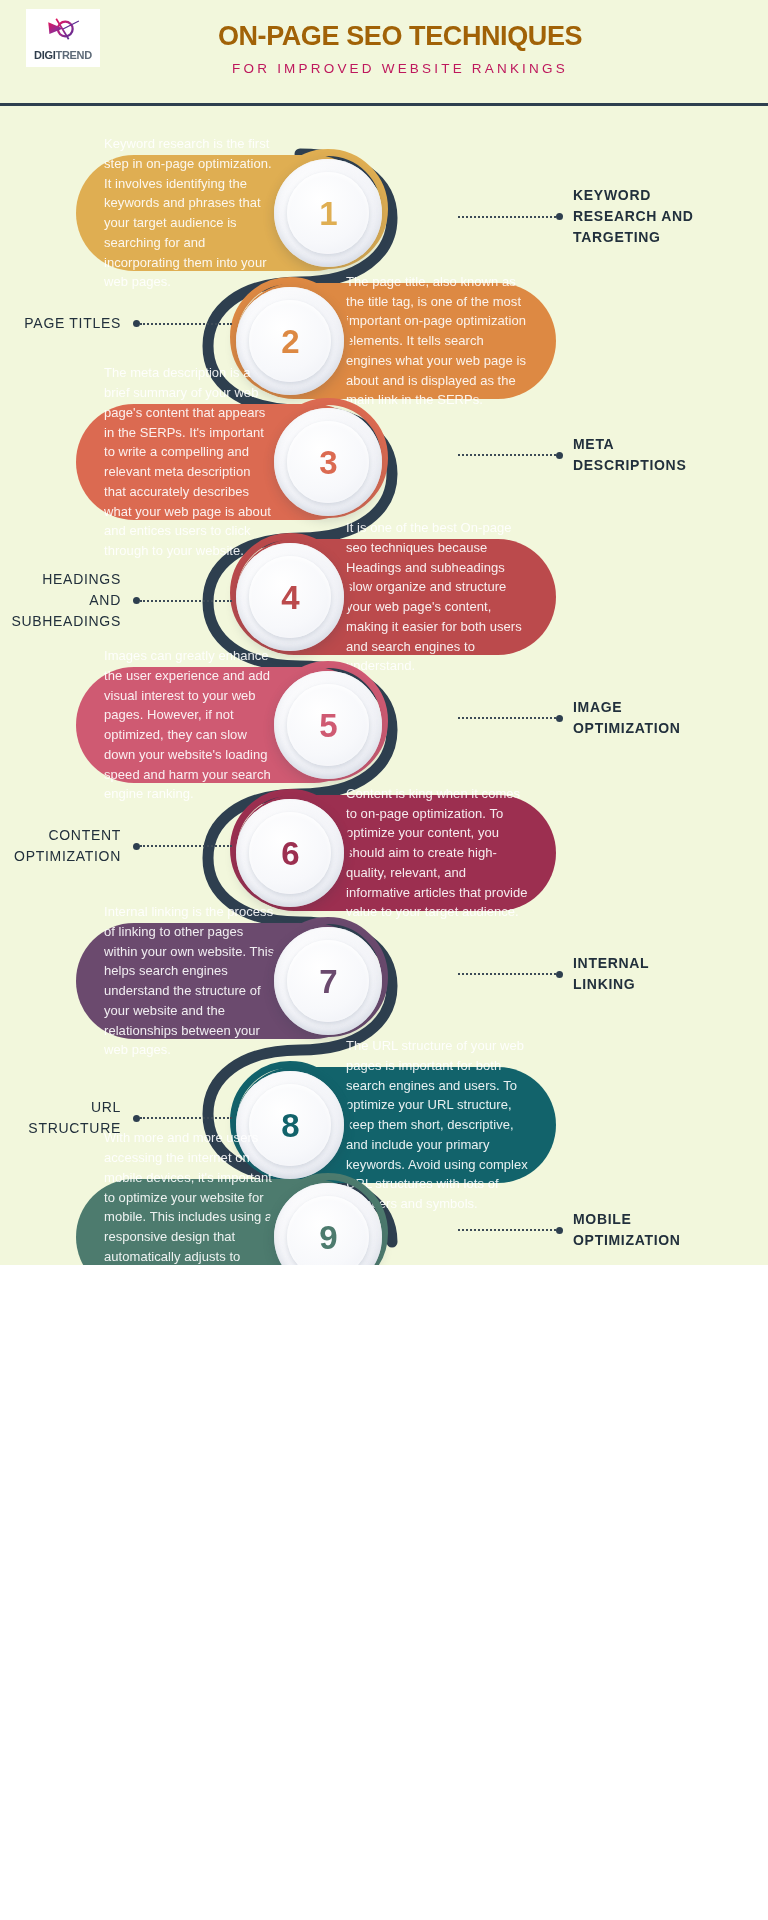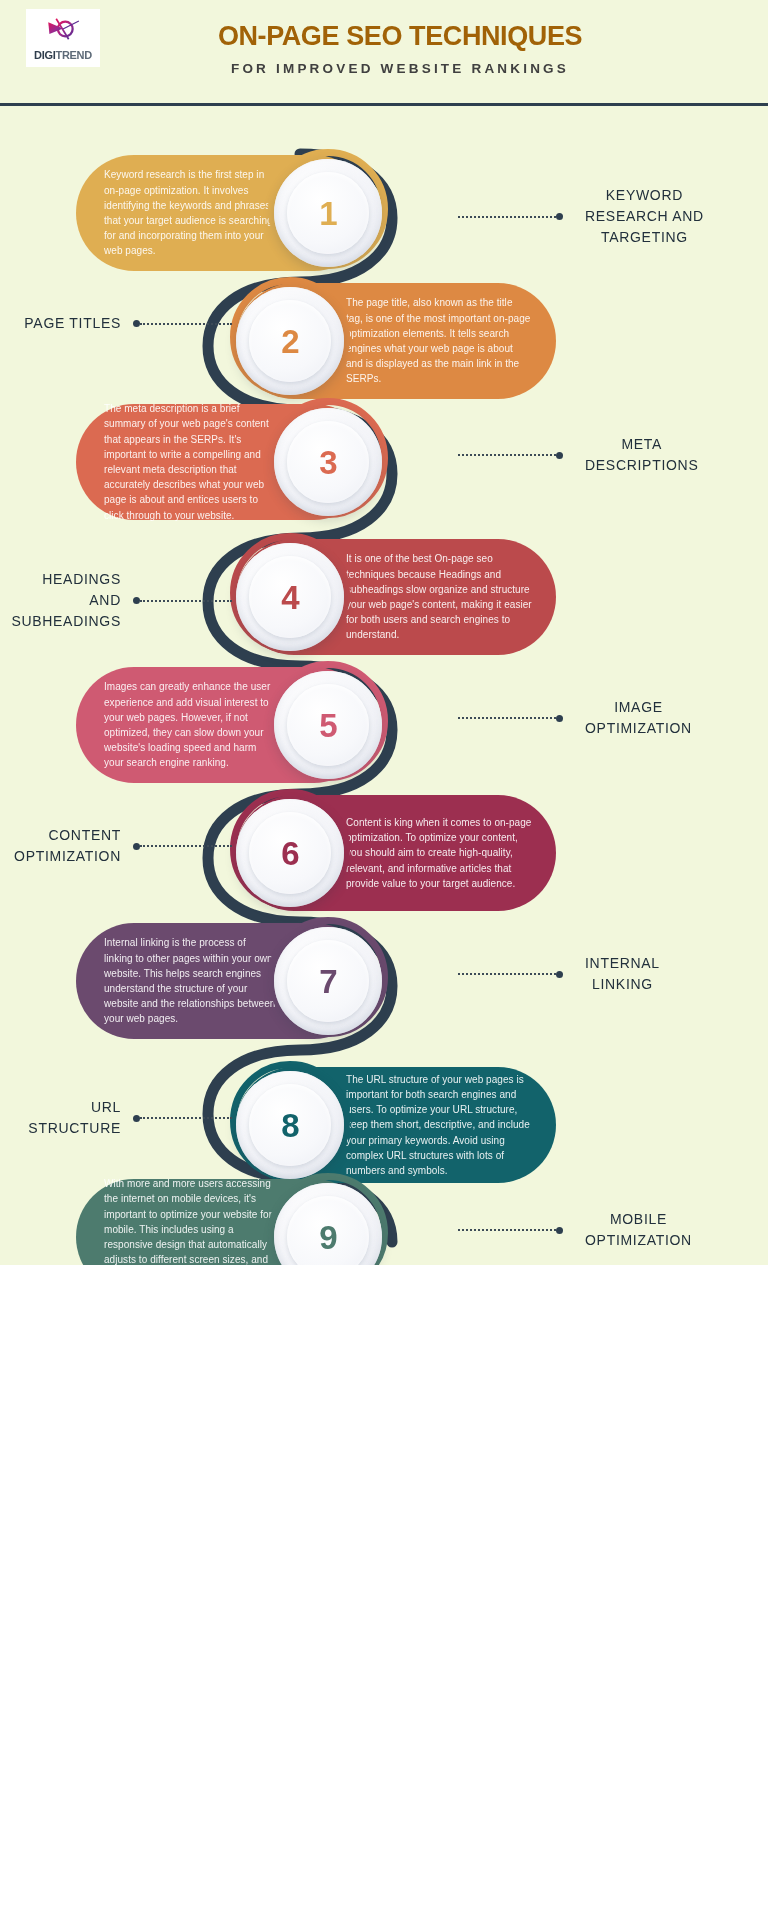--- a/index.html
+++ b/index.html
@@ -63,22 +63,22 @@
   .main-title {
     font-size: 27px;
     font-weight: 700;
     color: #a16207;
     letter-spacing: -0.4px;
     line-height: 1.1;
   }
   .sub-title {
     margin-top: 9px;
     font-size: 13.5px;
-    font-weight: 700;
-    color: #404040;
+    font-weight: 400;
+    color: #be185d;
     letter-spacing: 3.2px;
   }
   .header-rule {
     position: absolute;
     left: 0; top: 103px;
     width: 768px; height: 3px;
     background: #2e3f4f;
   }
 
   
@@ -97,21 +97,21 @@
   }
   .pill {
     position: absolute;
     top: 0;
     height: 116px;
     border-radius: 58px;
     display: flex;
     align-items: center;
   }
   .pill-text {
-    font-size: 10px;
+    font-size: 13px;
     line-height: 1.52;
     color: rgba(255,255,255,0.90);
     letter-spacing: 0.05px;
   }
   
   .row.left .pill  { left: 76px; width: 296px; padding: 0 96px 0 28px; }
   .row.right .pill { left: 236px; width: 320px; padding: 0 24px 0 110px; }
 
   
   .badge {
@@ -181,21 +181,21 @@
     flex: none;
   }
   .dot {
     width: 7px; height: 7px;
     border-radius: 50%;
     background: #2e3f4f;
     flex: none;
   }
   .row.left .side  { right: 20px; width: 290px; justify-content: flex-start; }
   .row.left .side .dotline { width: 98px; }
-  .row.left .side .side-label { margin-left: 22px; text-align: center; }
+  .row.left .side .side-label { margin-left: 10px; text-align: left; font-weight: bold; }
   .row.right .side { left: 20px; width: 212px; justify-content: flex-end; }
   .row.right .side .dotline { width: 92px; }
   .row.right .side .side-label { margin-right: 12px; text-align: right; }
 
   .bottom-blank {
     position: absolute;
     left: 0; top: 1265px;
     width: 768px; height: 655px;
     background: #ffffff;
   }

